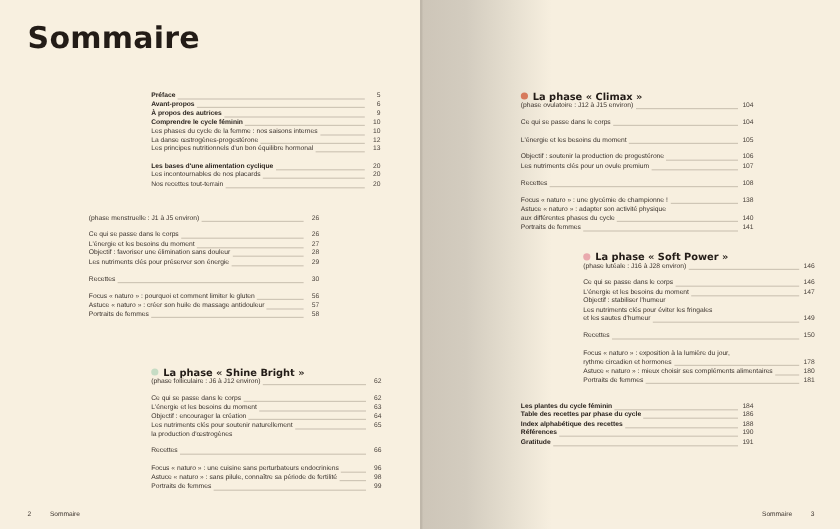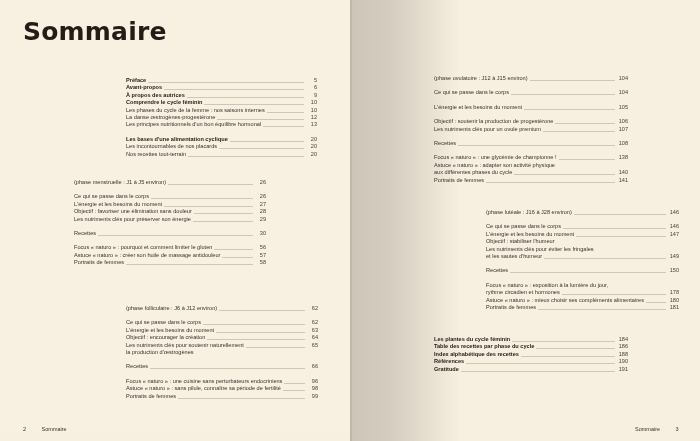--- a/index.html
+++ b/index.html
@@ -127,20 +127,24 @@
         <span class="pg">57</span>
       </div>
     <div class="row">
         <span class="lbl">Portraits de femmes</span>
         <span class="dots"></span>
         <span class="pg">58</span>
       </div>
   </div>
 
   <div class="block" style="left:126px;top:305px;width:192px;">
+    <div class="phase-head">
+      <span class="dot" style="background:#c6dcc4;"></span>
+      <span>La phase « Shine Bright »</span>
+    </div>
     <div class="row">
         <span class="lbl">(phase folliculaire : J6 à J12 environ)</span>
         <span class="dots"></span>
         <span class="pg">62</span>
       </div>
     <div class="gap"></div>
     <div class="row">
         <span class="lbl">Ce qui se passe dans le corps</span>
         <span class="dots"></span>
         <span class="pg">62</span>
@@ -193,20 +197,24 @@
     <span>2</span>
     <span style="margin-left:14px;">Sommaire</span>
   </div>
 </div>
 
 <div class="page page-right">
   <div class="gutter"></div>
   <div class="gutter-edge"></div>
 
   <div class="block" style="left:84px;top:75px;width:194px;">
+    <div class="phase-head">
+      <span class="dot" style="background:#d77a5c;"></span>
+      <span>La phase « Climax »</span>
+    </div>
     <div class="row">
         <span class="lbl">(phase ovulatoire : J12 à J15 environ)</span>
         <span class="dots"></span>
         <span class="pg">104</span>
       </div>
     <div class="gap"></div>
     <div class="row">
         <span class="lbl">Ce qui se passe dans le corps</span>
         <span class="dots"></span>
         <span class="pg">104</span>
@@ -251,20 +259,24 @@
         <span class="pg">140</span>
       </div>
     <div class="row">
         <span class="lbl">Portraits de femmes</span>
         <span class="dots"></span>
         <span class="pg">141</span>
       </div>
   </div>
 
   <div class="block" style="left:136px;top:209px;width:193px;">
+    <div class="phase-head">
+      <span class="dot" style="background:#e9a9ad;"></span>
+      <span>La phase « Soft Power »</span>
+    </div>
     <div class="row">
         <span class="lbl">(phase lutéale : J16 à J28 environ)</span>
         <span class="dots"></span>
         <span class="pg">146</span>
       </div>
     <div class="gap"></div>
     <div class="row">
         <span class="lbl">Ce qui se passe dans le corps</span>
         <span class="dots"></span>
         <span class="pg">146</span>

